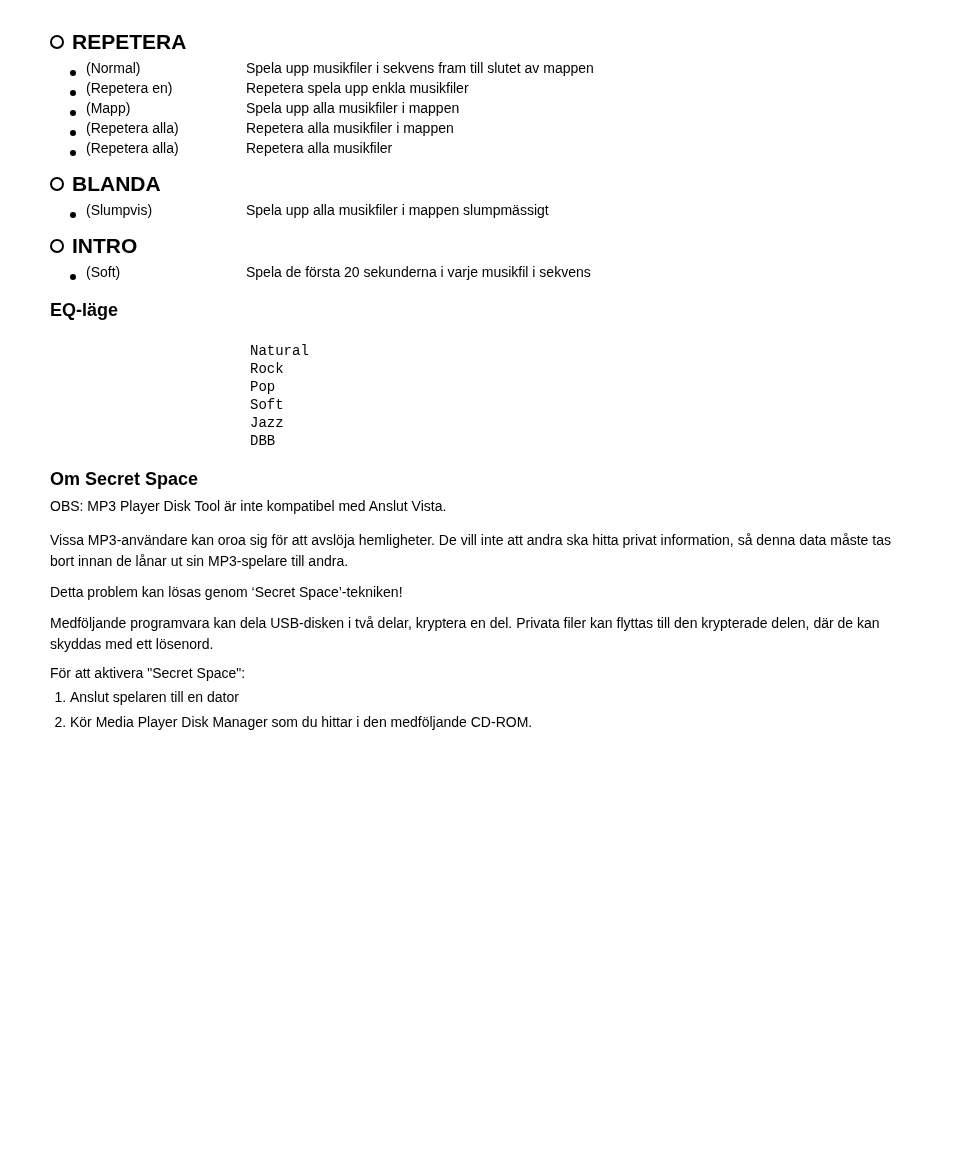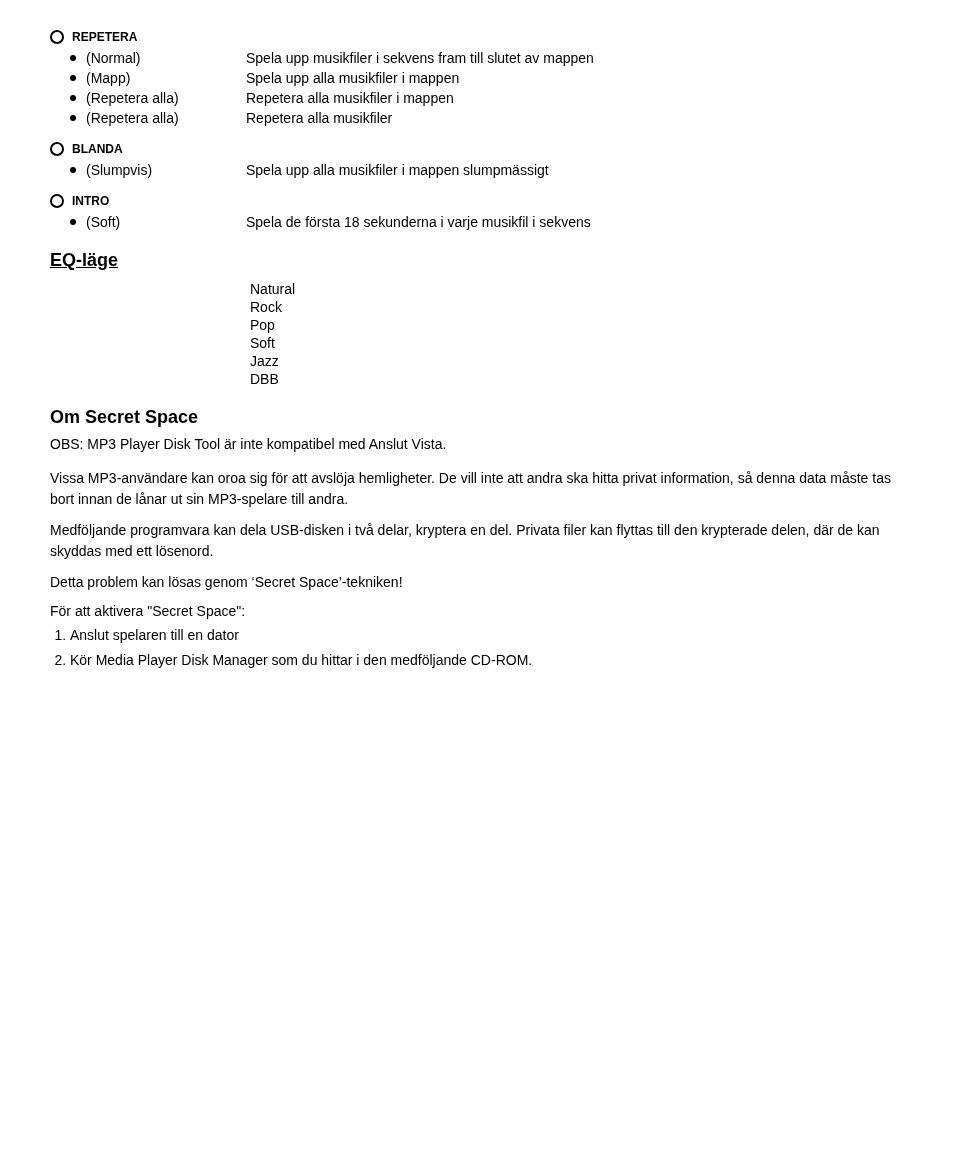--- a/index.html
+++ b/index.html
@@ -28,27 +28,27 @@
       width: 14px;
       height: 14px;
       border: 2px solid #000;
       border-radius: 50%;
       display: inline-block;
       margin-right: 8px;
       flex-shrink: 0;
     }
 
     .section-title {
-      font-size: 12px;
+      font-size: 21px;
       font-weight: bold;
     }
 
     .bullet-item {
       display: flex;
-      align-items: flex-start;
+      align-items: flex-end;
       margin-bottom: 4px;
       padding-left: 20px;
     }
 
     .bullet-dot {
       width: 6px;
       height: 6px;
       background: #000;
       border-radius: 50%;
       margin-right: 10px;
@@ -70,30 +70,30 @@
     }
 
     .eq-section {
       margin-top: 20px;
       margin-bottom: 20px;
     }
 
     .eq-title {
       font-size: 18px;
       font-weight: bold;
-      margin-bottom: 10px;
-      text-decoration: underline;
+      margin-bottom: 22px;
     }
 
     .eq-items {
       padding-left: 200px;
     }
 
     .eq-item {
       margin-bottom: 2px;
+      font-family: Liberation Mono, monospace;
     }
 
     .om-section {
       margin-top: 20px;
       margin-bottom: 16px;
     }
 
     .om-title {
       font-size: 18px;
       font-weight: bold;
@@ -132,20 +132,25 @@
     <span class="circle-icon"></span>
     <span class="section-title">REPETERA</span>
   </div>
   <div class="bullet-item">
     <span class="bullet-dot"></span>
     <span class="bullet-label">(Normal)</span>
     <span class="bullet-description">Spela upp musikfiler i sekvens fram till slutet av mappen</span>
   </div>
   <div class="bullet-item">
     <span class="bullet-dot"></span>
+    <span class="bullet-label">(Repetera en)</span>
+    <span class="bullet-description">Repetera spela upp enkla musikfiler</span>
+  </div>
+  <div class="bullet-item">
+    <span class="bullet-dot"></span>
     <span class="bullet-label">(Mapp)</span>
     <span class="bullet-description">Spela upp alla musikfiler i mappen</span>
   </div>
   <div class="bullet-item">
     <span class="bullet-dot"></span>
     <span class="bullet-label">(Repetera alla)</span>
     <span class="bullet-description">Repetera alla musikfiler i mappen</span>
   </div>
   <div class="bullet-item">
     <span class="bullet-dot"></span>
@@ -167,40 +172,40 @@
 </div>
 
 <div class="section-block">
   <div class="section-header">
     <span class="circle-icon"></span>
     <span class="section-title">INTRO</span>
   </div>
   <div class="bullet-item">
     <span class="bullet-dot"></span>
     <span class="bullet-label">(Soft)</span>
-    <span class="bullet-description">Spela de första 18 sekunderna i varje musikfil i sekvens</span>
+    <span class="bullet-description">Spela de första 20 sekunderna i varje musikfil i sekvens</span>
   </div>
 </div>
 
 <div class="eq-section">
   <div class="eq-title">EQ-läge</div>
   <div class="eq-items">
     <div class="eq-item">Natural</div>
     <div class="eq-item">Rock</div>
     <div class="eq-item">Pop</div>
     <div class="eq-item">Soft</div>
     <div class="eq-item">Jazz</div>
     <div class="eq-item">DBB</div>
   </div>
 </div>
 
 <div class="om-section">
   <div class="om-title">Om Secret Space</div>
   <p class="obs-text">OBS: MP3 Player Disk Tool är inte kompatibel med Anslut Vista.</p>
   <p class="body-paragraph">Vissa MP3-användare kan oroa sig för att avslöja hemligheter. De vill inte att andra ska hitta privat information, så denna data måste tas bort innan de lånar ut sin MP3-spelare till andra.</p>
+  <p class="body-paragraph">Detta problem kan lösas genom ‘Secret Space’-tekniken!</p>
   <p class="body-paragraph">Medföljande programvara kan dela USB-disken i två delar, kryptera en del. Privata filer kan flyttas till den krypterade delen, där de kan skyddas med ett lösenord.</p>
-  <p class="body-paragraph">Detta problem kan lösas genom ‘Secret Space’-tekniken!</p>
   <p class="activation-title">För att aktivera "Secret Space":</p>
   <ol class="numbered-list">
     <li class="numbered-item">Anslut spelaren till en dator</li>
     <li class="numbered-item">Kör Media Player Disk Manager som du hittar i den medföljande CD-ROM.</li>
   </ol>
 </div>
 
 </body></html>

